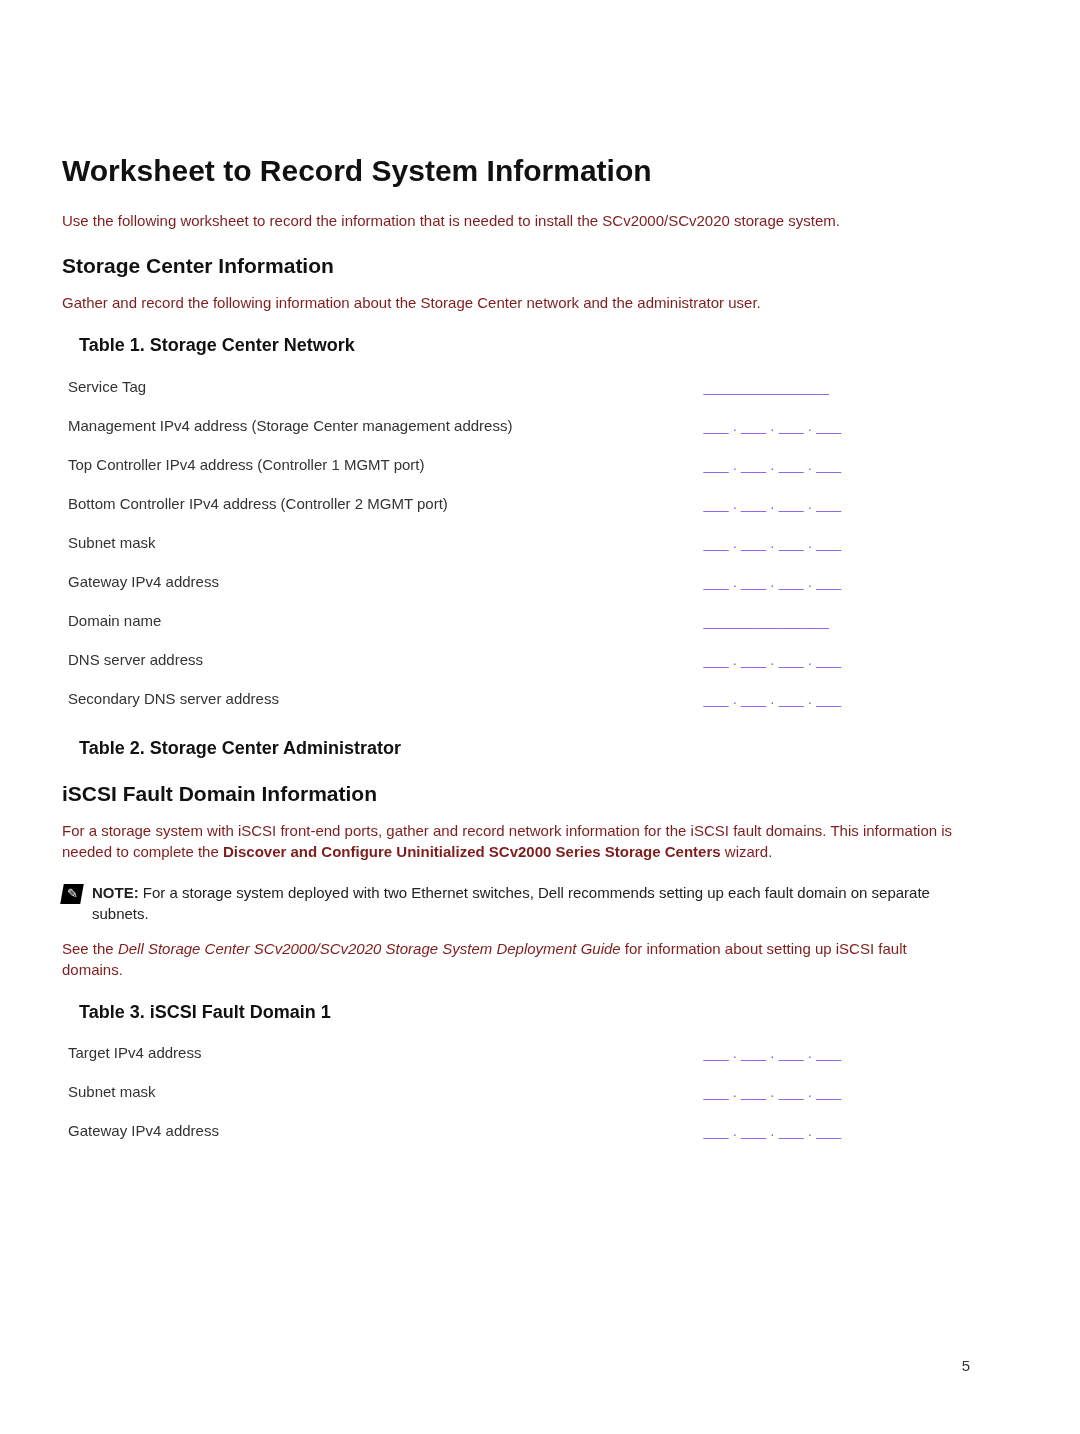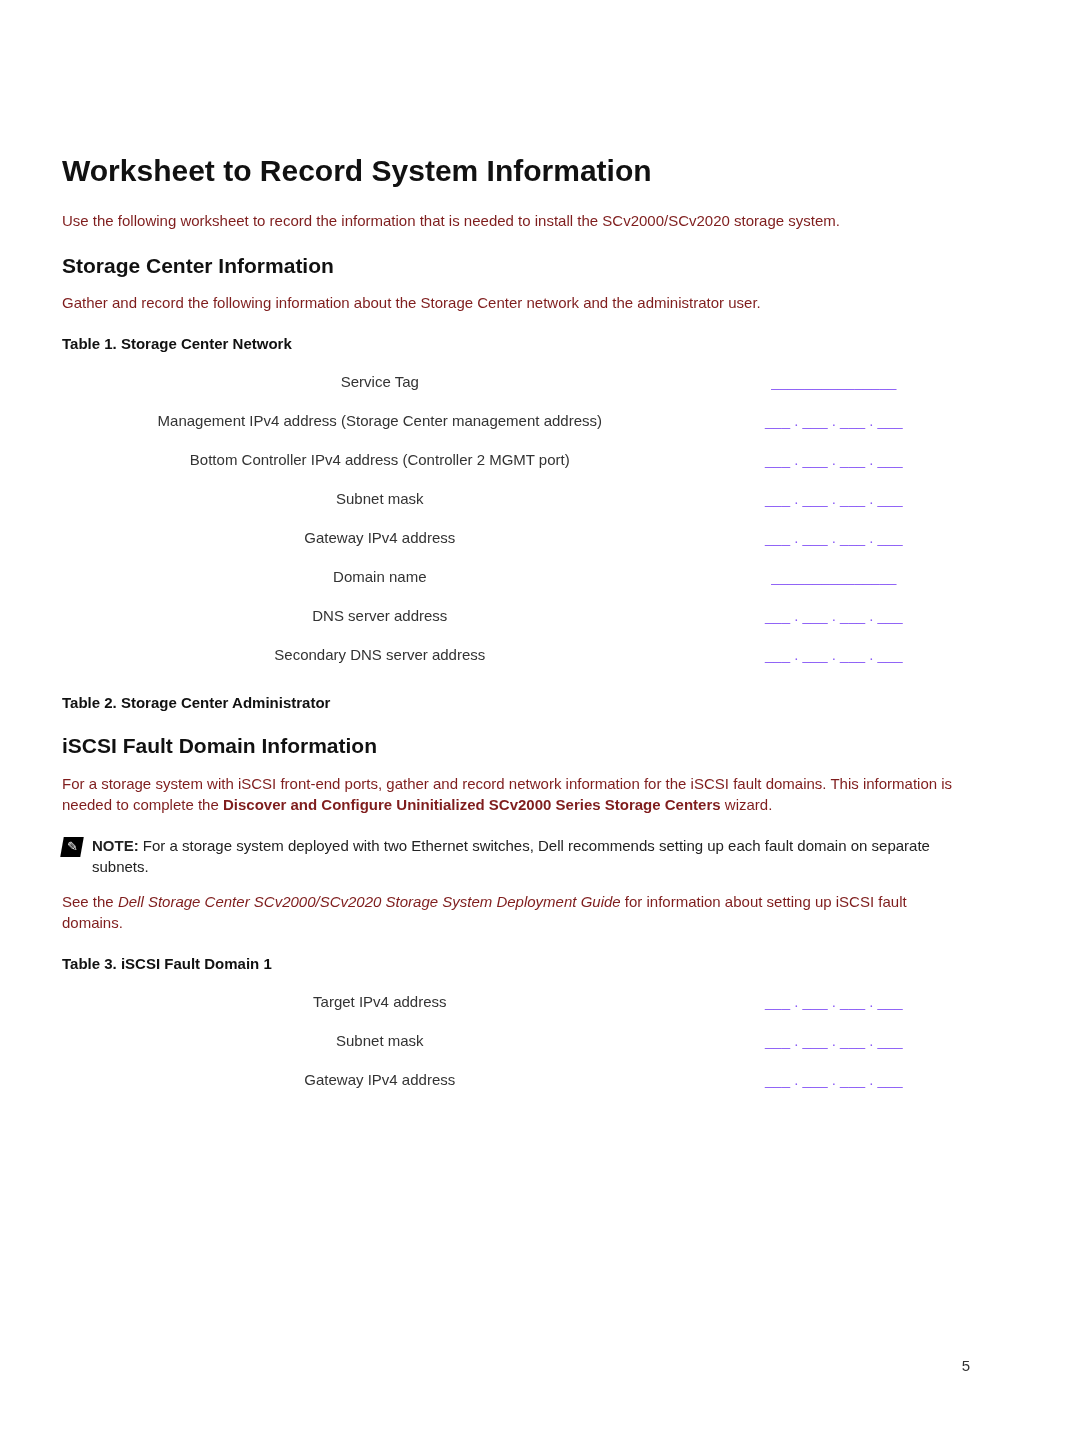--- a/index.html
+++ b/index.html
@@ -29,29 +29,28 @@
     color: #7f1d1d;
   }
   h2.section {
     font-size: 21px;
     font-weight: 700;
     margin: 18px 0 10px 0;
     color: #111;
   }
   .table-caption {
     font-weight: 700;
-    margin: 18px 0 8px 0;
-    font-size: 15px;
+    margin: 18px 0 8px 17px;
+    font-size: 18px;
     color: #111;
   }
   table.worksheet {
     width: 100%;
     border-collapse: collapse;
     margin-bottom: 18px;
-    text-align: center;
   }
   table.worksheet td {
     padding: 9px 6px;
     vertical-align: middle;
     color: #333;
     font-size: 15px;
   }
   table.worksheet td.label {
     width: 70%;
   }
@@ -120,20 +119,24 @@
     <tbody>
       <tr>
         <td class="label">Service Tag</td>
         <td class="blank">_______________</td>
       </tr>
       <tr>
         <td class="label">Management IPv4 address (Storage Center management address)</td>
         <td class="blank">___ . ___ . ___ . ___</td>
       </tr>
       <tr>
+        <td class="label">Top Controller IPv4 address (Controller 1 MGMT port)</td>
+        <td class="blank">___ . ___ . ___ . ___</td>
+      </tr>
+      <tr>
         <td class="label">Bottom Controller IPv4 address (Controller 2 MGMT port)</td>
         <td class="blank">___ . ___ . ___ . ___</td>
       </tr>
       <tr>
         <td class="label">Subnet mask</td>
         <td class="blank">___ . ___ . ___ . ___</td>
       </tr>
       <tr>
         <td class="label">Gateway IPv4 address</td>
         <td class="blank">___ . ___ . ___ . ___</td>

